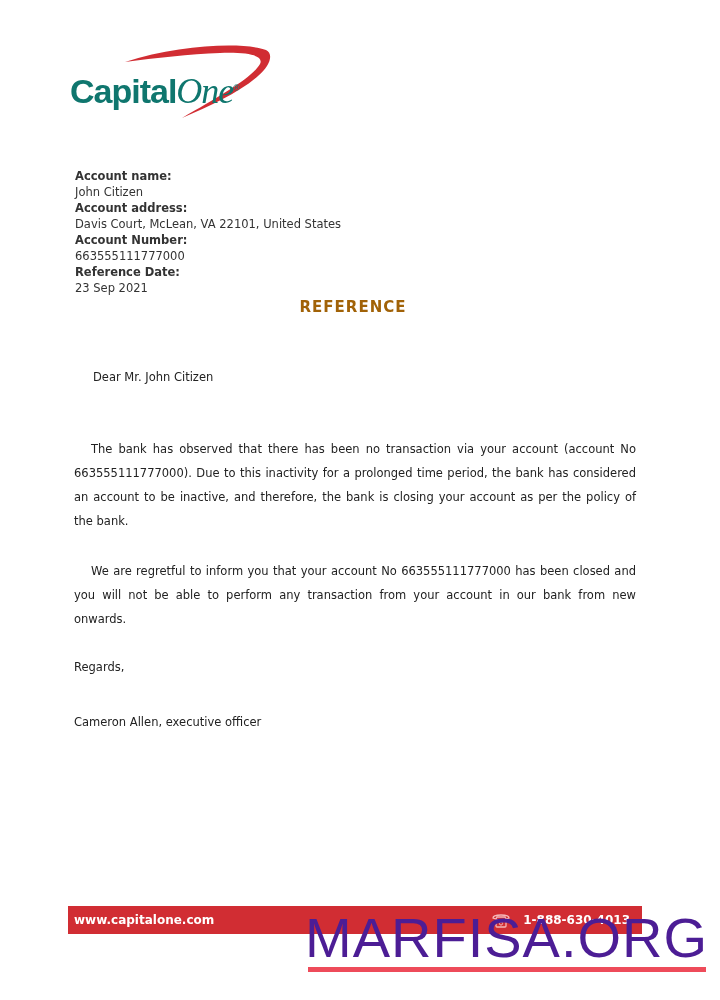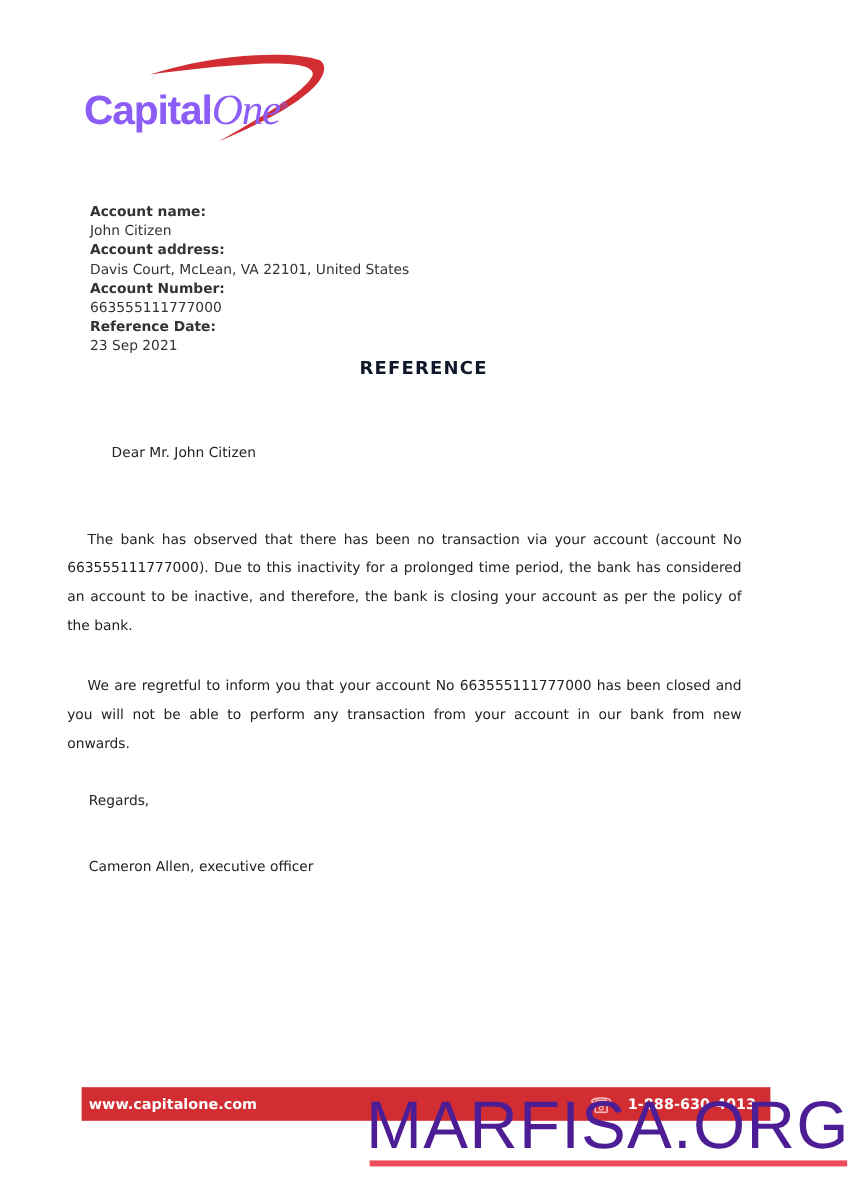--- a/index.html
+++ b/index.html
@@ -4,37 +4,37 @@
 <style>
   html, body { margin: 0; padding: 0; }
   body {
     width: 720px; height: 1000px; background: #ffffff; position: relative; overflow: hidden;
     font-family: "DejaVu Sans", "Liberation Sans", sans-serif; color: #222;
   }
   .logo { position: absolute; left: 70px; top: 42px; width: 220px; height: 80px; }
   .logo-swoosh { position: absolute; left: 0; top: 0; }
   .logo-text {
     position: absolute; left: 0; top: 28px; font-family: "Liberation Sans", sans-serif;
-    font-size: 34px; font-weight: bold; color: #8b5cf6; letter-spacing: -1px; white-space: nowrap; text-align: right;
+    font-size: 34px; font-weight: bold; color: #0f766e; letter-spacing: -1px; white-space: nowrap; text-align: right;
   }
   .logo-text .one { font-family: "Liberation Serif", serif; font-style: italic; font-weight: normal; font-size: 36px; }
   .logo-text .reg { font-size: 9px; font-weight: normal; vertical-align: super; }
 
   .info { position: absolute; left: 75px; top: 168px; font-size: 11.5px; line-height: 16px; }
   .info-row { display: flex; flex-direction: column; }
   .info-label { width: 116px; font-weight: bold; color: #333; }
   .info-value { color: #333; }
 
   .title {
     position: absolute; left: 0; width: 706px; top: 298px; text-align: center;
-    font-size: 15px; font-weight: bold; letter-spacing: 1px; color: #0f172a;
+    font-size: 15px; font-weight: bold; letter-spacing: 1px; color: #a16207;
   }
   .salutation { position: absolute; left: 93px; top: 370px; font-size: 11.5px; }
   .para {
-    position: absolute; left: 56px; width: 562px; font-size: 11.5px; line-height: 24px;
+    position: absolute; left: 74px; width: 562px; font-size: 11.5px; line-height: 24px;
     text-align: justify; text-indent: 17px; color: #222;
   }
   .p1 { top: 437px; }
   .p2 { top: 559px; }
   .regards { position: absolute; left: 74px; top: 660px; font-size: 11.5px; }
   .signature { position: absolute; left: 74px; top: 715px; font-size: 11.5px; text-align: right; }
 
   .footer {
     position: absolute; left: 68px; top: 906px; width: 574px; height: 28px; background: #d12d33;
     display: flex; align-items: center; justify-content: space-between; padding: 0 12px 0 6px; box-sizing: border-box;

